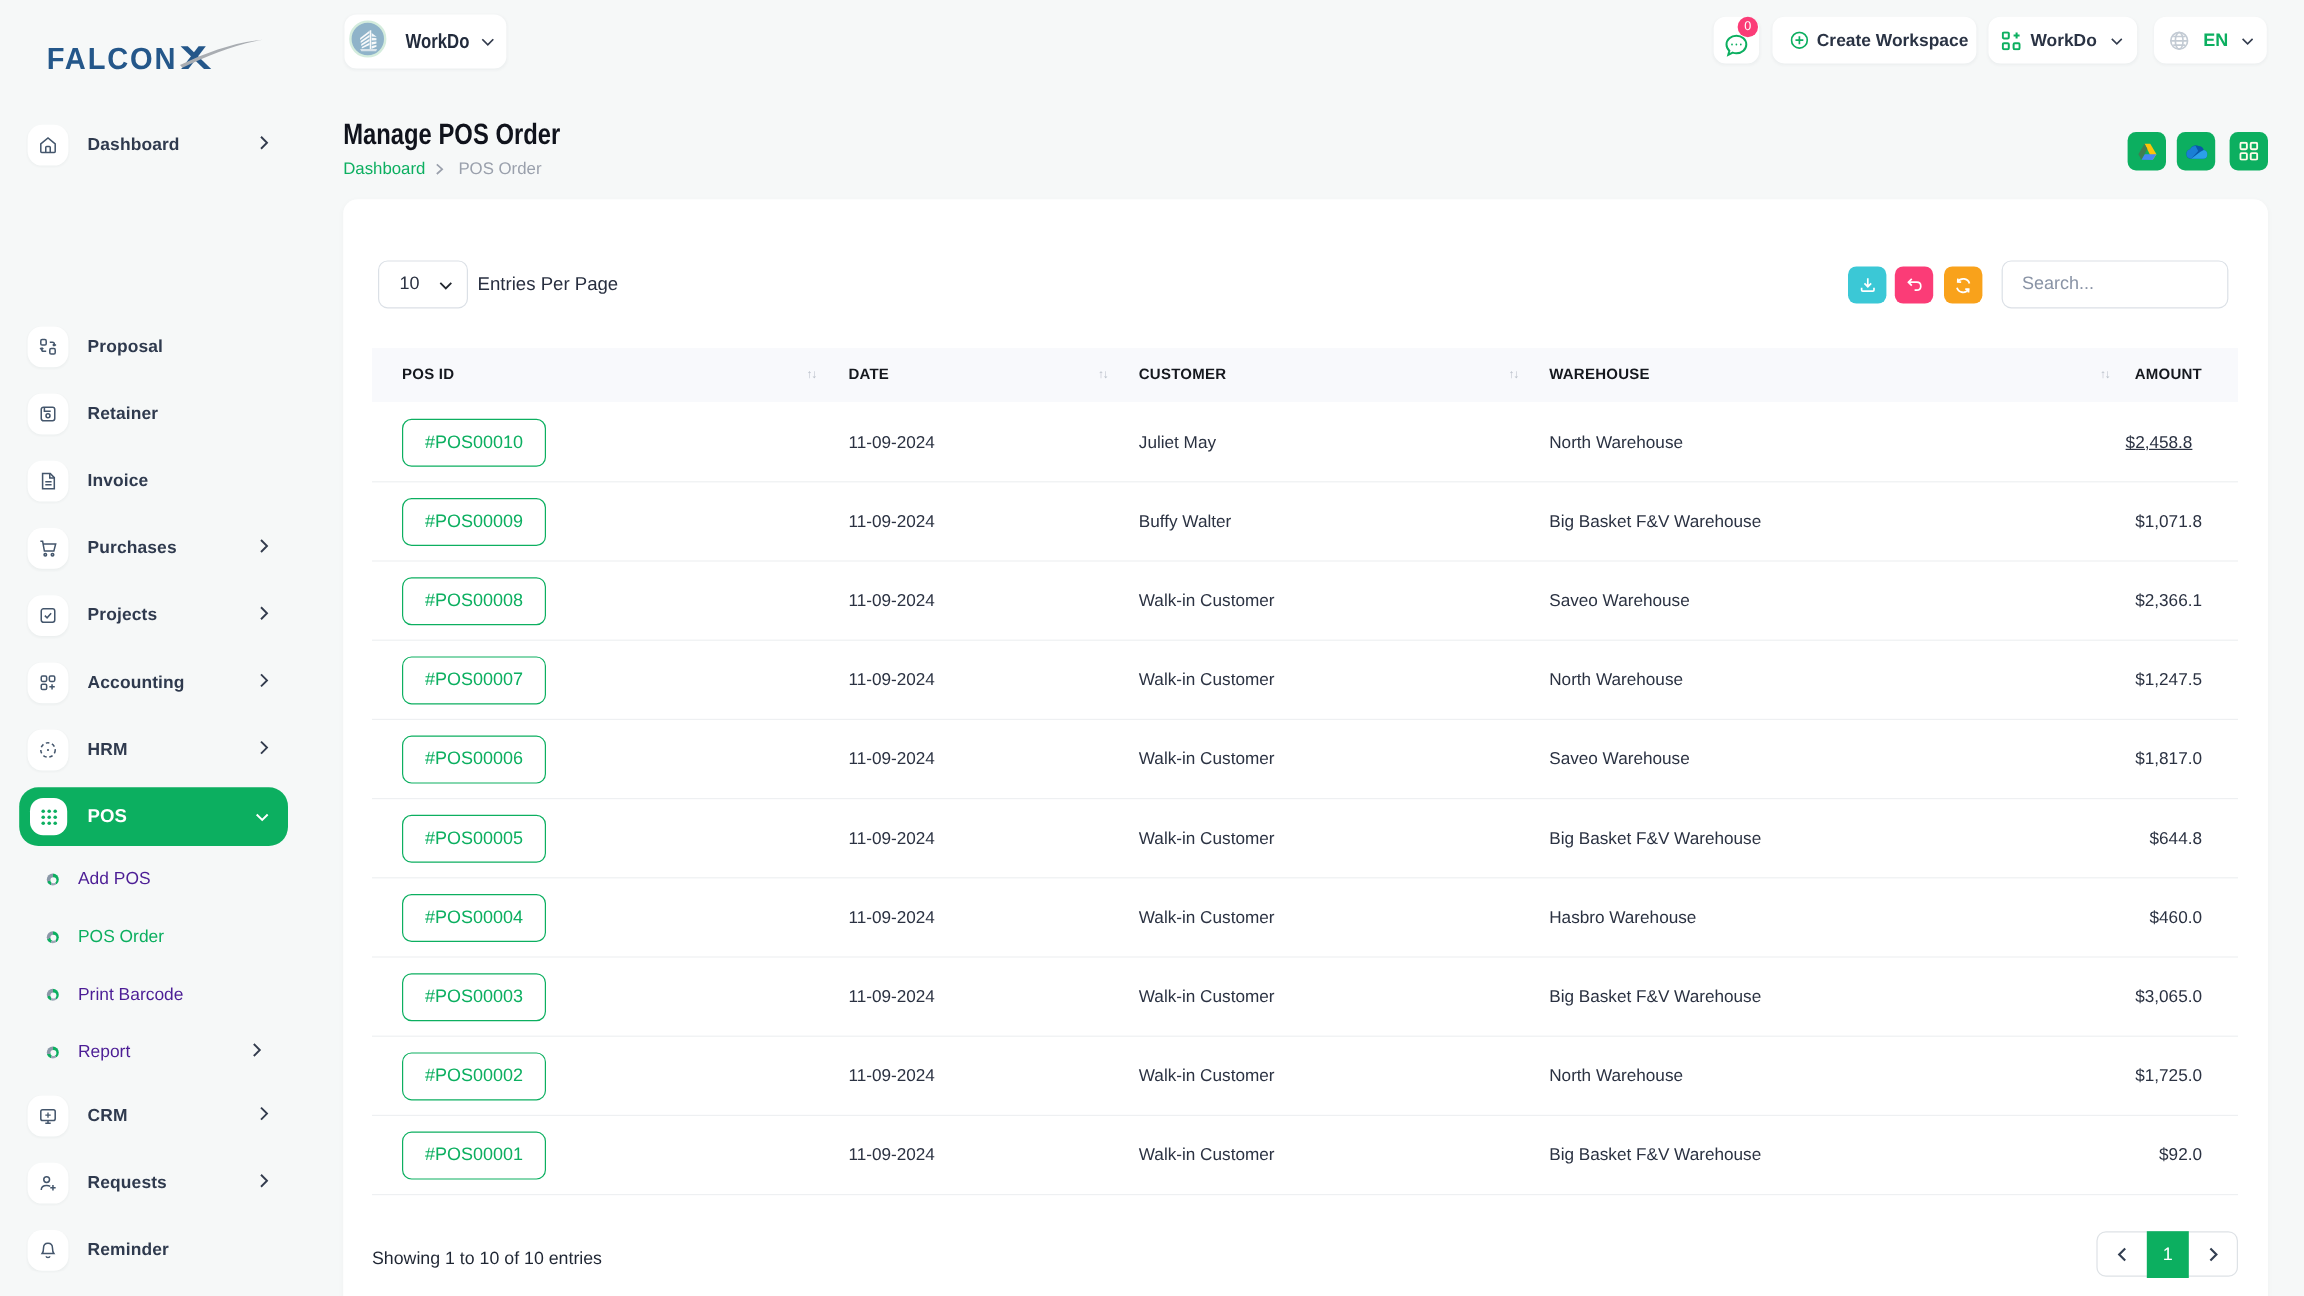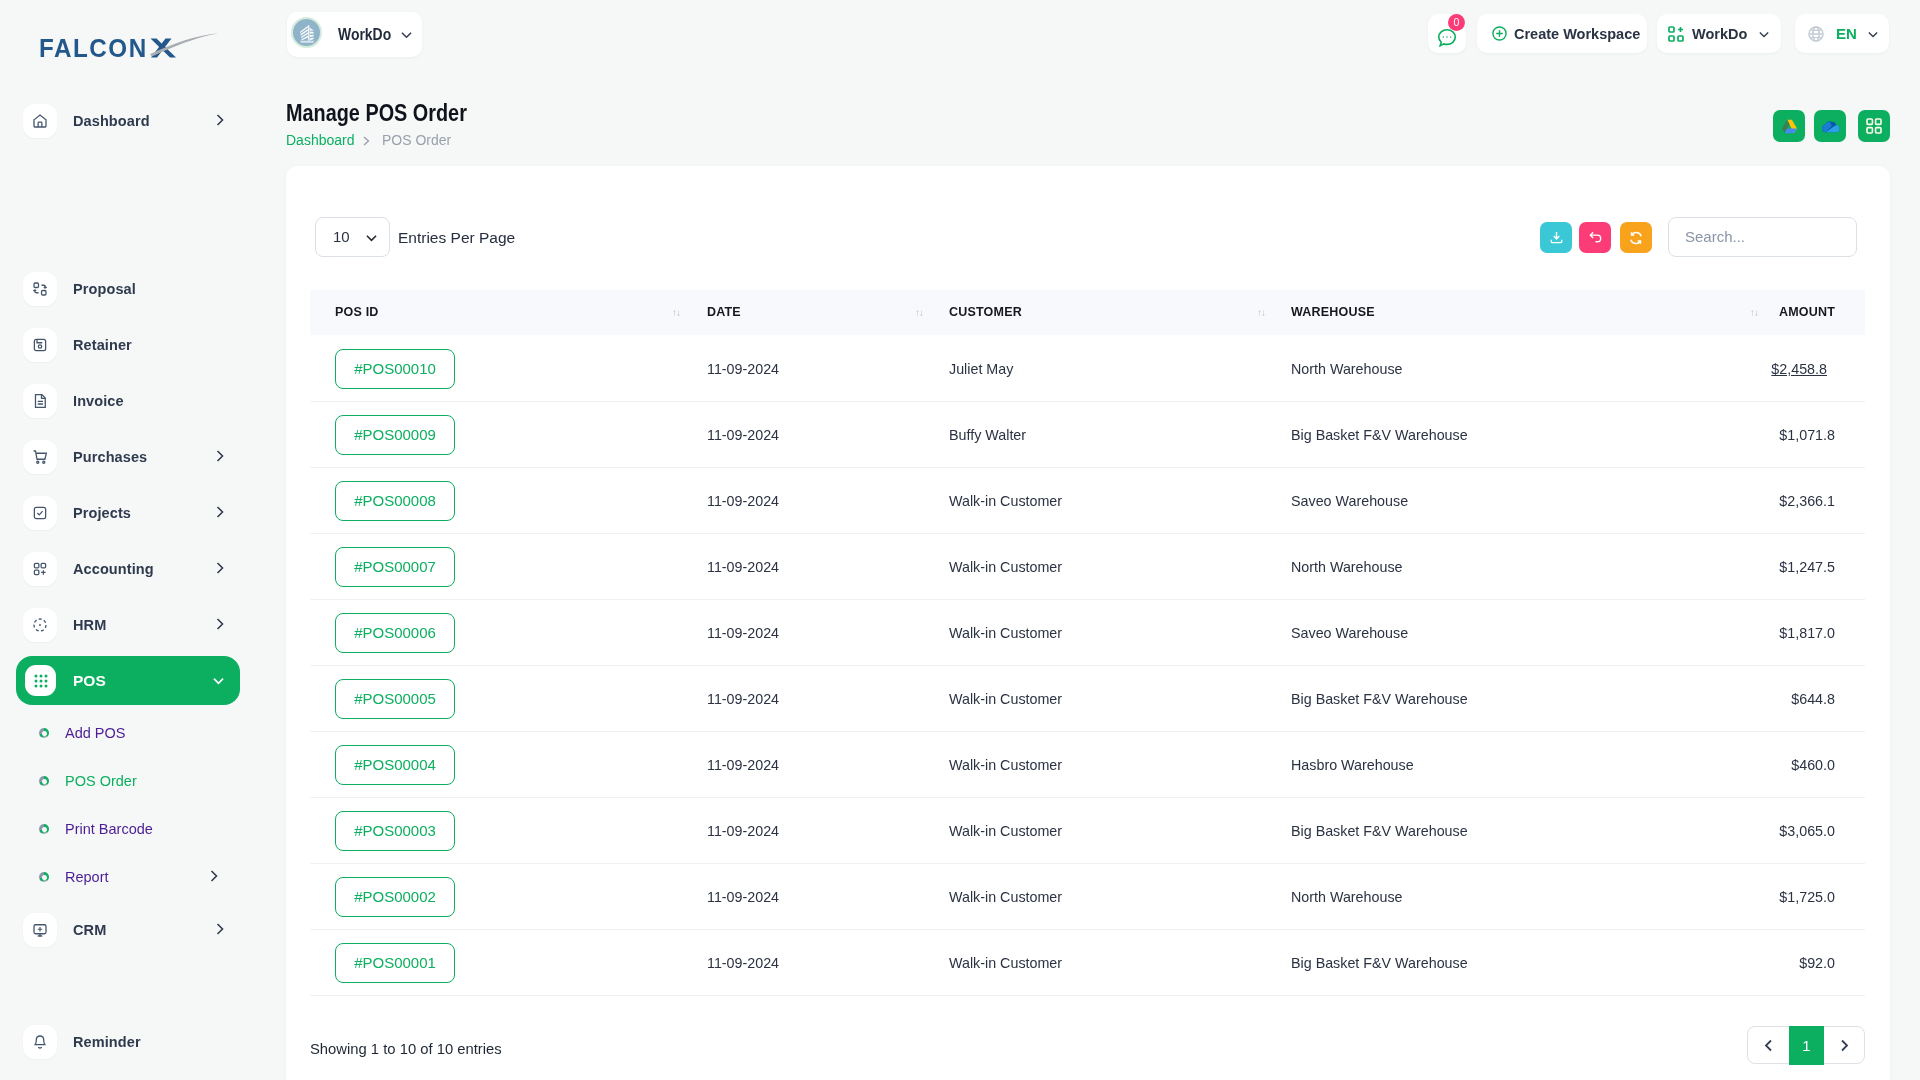--- a/index.html
+++ b/index.html
@@ -140,20 +140,33 @@
           <rect x="4" y="5" width="16" height="12" rx="2"></rect>
           <path d="M9 20 H15 M12 17 V20"></path>
           <path d="M9 11 H15 M12 8 V14" stroke-width="1.5"></path>
         </svg>
       </div>
       <span class="lbl">CRM</span>
       <span class="chev"><svg width="8" height="12" viewBox="0 0 8 12" fill="none" stroke="#333c4e" stroke-width="1.6">
           <path d="M1.5 1 L6.5 6 L1.5 11"></path>
         </svg></span>
     </div>
+    <div class="navitem" style="top: 969px;">
+      <div class="ibox">
+        <svg width="18" height="18" viewBox="0 0 24 24" fill="none" stroke="#44566c" stroke-width="1.7">
+          <circle cx="10.5" cy="8" r="3.2"></circle>
+          <path d="M4.5 19.5 Q4.5 14.5 10.5 14.5 Q13 14.5 14.5 15.5"></path>
+          <path d="M17.5 14 V20 M14.5 17 H20.5"></path>
+        </svg>
+      </div>
+      <span class="lbl">Requests</span>
+      <span class="chev"><svg width="8" height="12" viewBox="0 0 8 12" fill="none" stroke="#333c4e" stroke-width="1.6">
+          <path d="M1.5 1 L6.5 6 L1.5 11"></path>
+        </svg></span>
+    </div>
     <div class="navitem" style="top: 1025px;">
       <div class="ibox">
         <svg width="18" height="18" viewBox="0 0 24 24" fill="none" stroke="#44566c" stroke-width="1.7">
           <path d="M12 4 Q7 4 7 9.5 Q7 13.5 5.5 15.5 H18.5 Q17 13.5 17 9.5 Q17 4 12 4 Z"></path>
           <path d="M10 18.5 Q10 20 12 20 Q14 20 14 18.5"></path>
         </svg>
       </div>
       <span class="lbl">Reminder</span>
     </div>
     <div class="abs" style="left: 16px; top: 656px; width: 224px; height: 49px; background: rgb(12, 175, 96); border-radius: 16px;">

